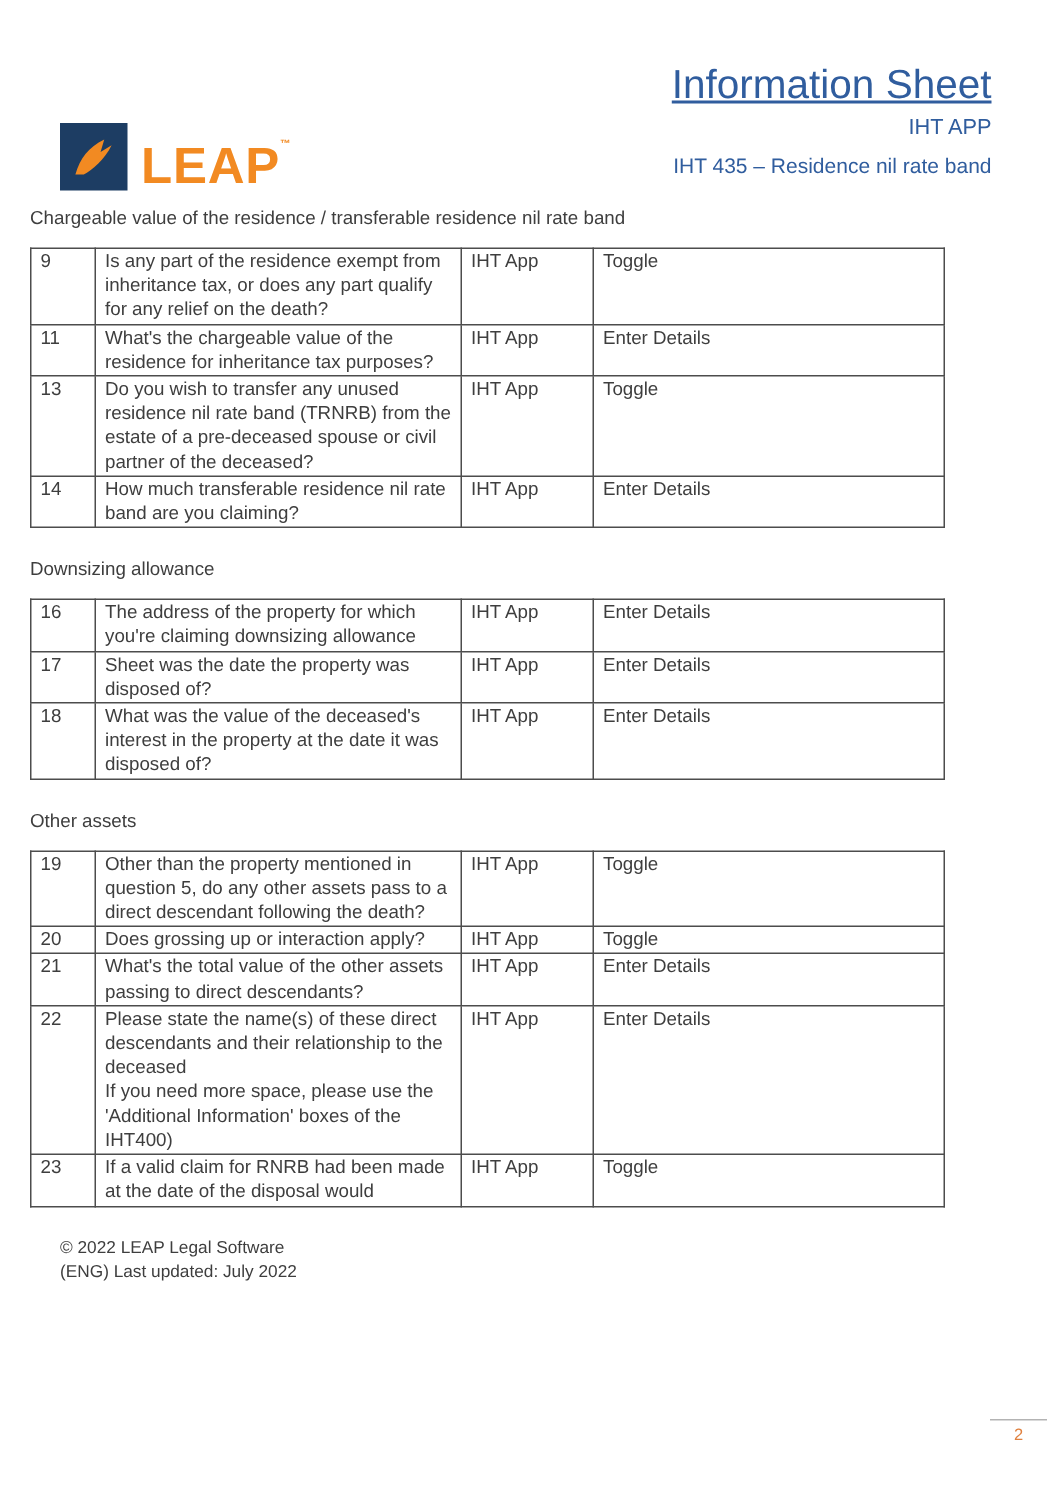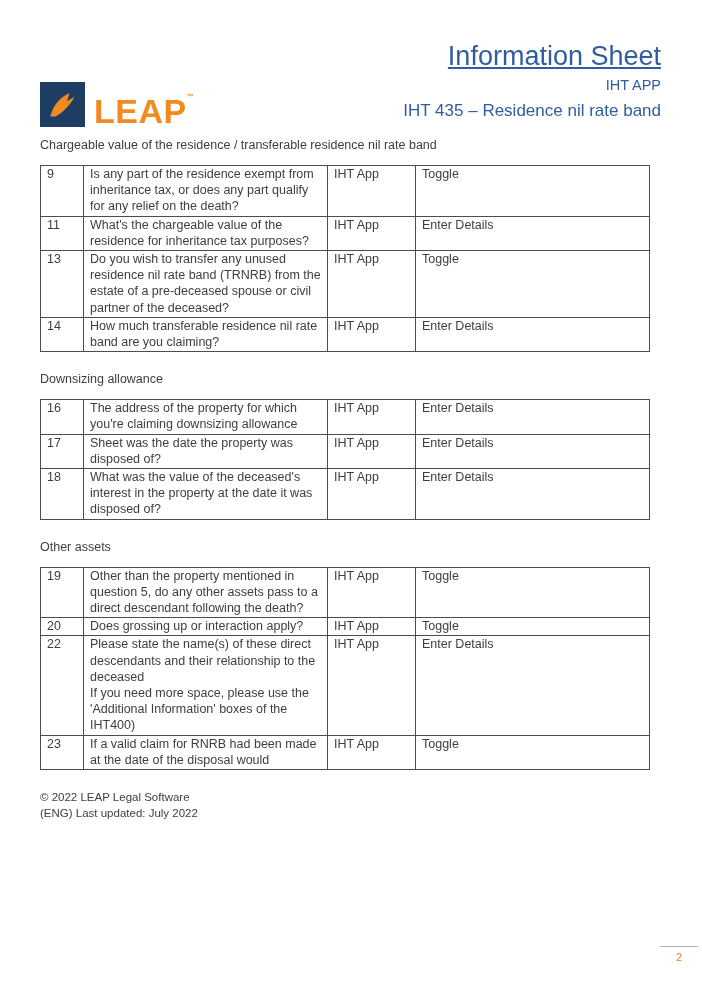--- a/index.html
+++ b/index.html
@@ -36,24 +36,24 @@
     letter-spacing: 0.5px; margin-left: 9px; line-height: 45px;
   }
   .logo-tm { font-size: 7px; vertical-align: 24px; color: var(--orange); font-weight: bold; }
 
   .header-right {
     position: absolute; top: 41px; right: 41px; text-align: right;
     color: var(--accent);
   }
   .doc-title   { font-size: 27px; line-height: 30px; text-decoration: underline; }
   .doc-sub1    { font-size: 14.5px; line-height: 18px; margin-top: 5px; }
-  .doc-sub2    { font-size: 17px;  line-height: 21px; margin-top: 6px; text-align: center; }
+  .doc-sub2    { font-size: 14px;  line-height: 21px; margin-top: 6px; }
 
   
-  .content { padding: 137px 0 0 40px; }
+  .content { padding: 137px 0 0 20px; }
   .section { margin-bottom: 19px; }
   .section-heading {
     font-size: 12.5px; line-height: 16px; color: var(--ink);
     margin-bottom: 12px;
   }
   table.qtable {
     border-collapse: collapse; table-layout: fixed; width: 609px;
   }
   table.qtable td {
     border: 1px solid var(--border);
@@ -186,20 +186,26 @@
               <td class="c-app">IHT App</td>
               <td class="c-act">Toggle</td>
             </tr>
             <tr>
               <td class="c-num">20</td>
               <td class="c-q">Does grossing up or interaction apply?</td>
               <td class="c-app">IHT App</td>
               <td class="c-act">Toggle</td>
             </tr>
             <tr>
+              <td class="c-num">21</td>
+              <td class="c-q">What's the total value of the other assets passing to direct descendants?</td>
+              <td class="c-app">IHT App</td>
+              <td class="c-act">Enter Details</td>
+            </tr>
+            <tr>
               <td class="c-num">22</td>
               <td class="c-q">Please state the name(s) of these direct descendants and their relationship to the deceased
 If you need more space, please use the 'Additional Information' boxes of the IHT400)</td>
               <td class="c-app">IHT App</td>
               <td class="c-act">Enter Details</td>
             </tr>
             <tr>
               <td class="c-num">23</td>
               <td class="c-q">If a valid claim for RNRB had been made at the date of the disposal would</td>
               <td class="c-app">IHT App</td>

